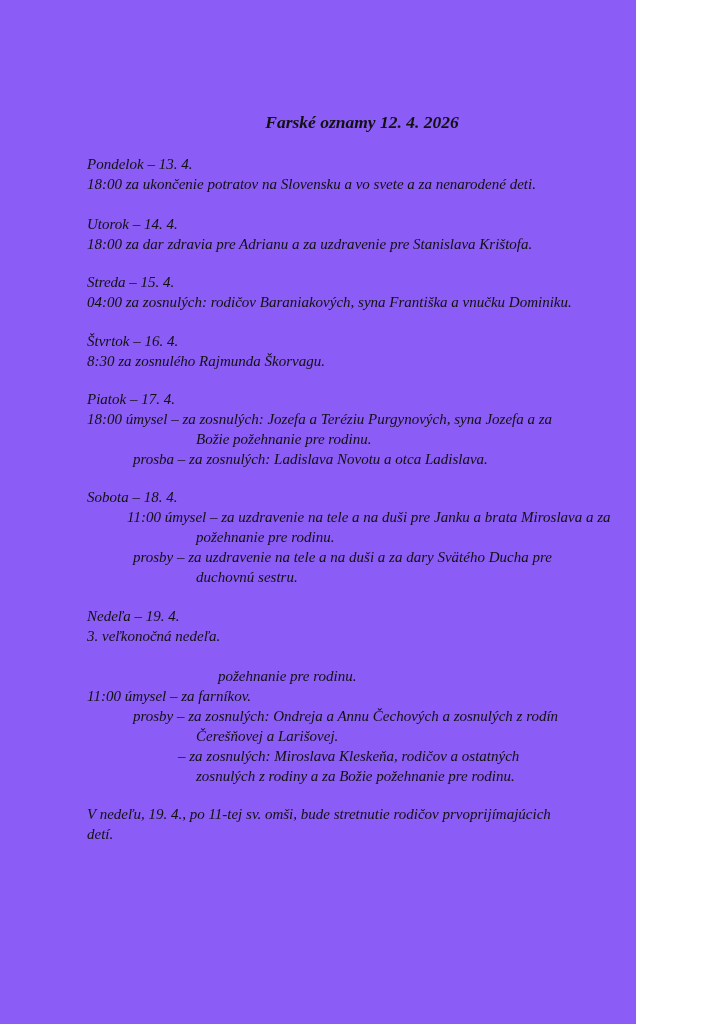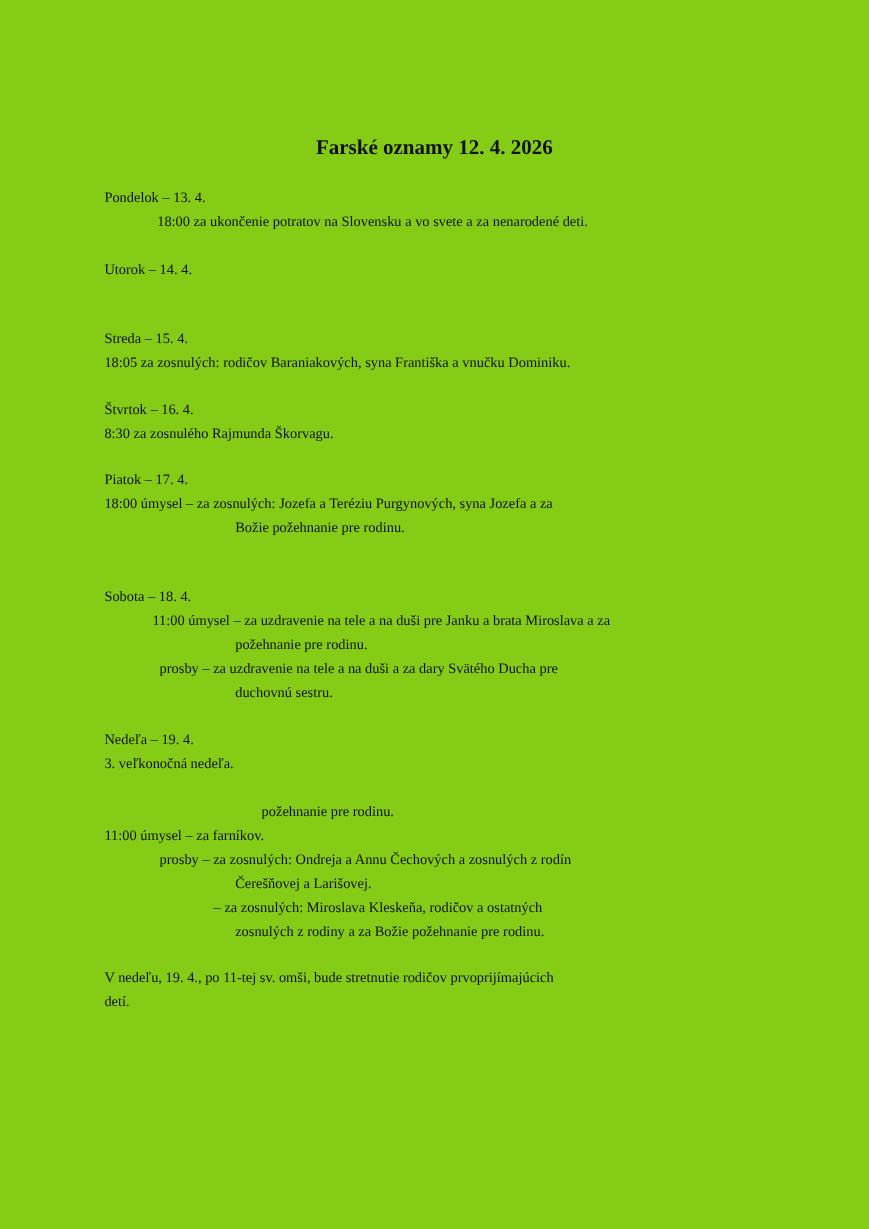--- a/index.html
+++ b/index.html
@@ -1,42 +1,44 @@
 <!DOCTYPE html>
 <html><head>
 <meta charset="utf-8">
 <style>
   html, body { margin: 0; padding: 0; background: #ffffff; }
   body { width: 724px; height: 1024px; position: relative; overflow: hidden;
          font-family: "Liberation Serif", "DejaVu Serif", serif; color: #111111; }
-  .page { position: absolute; left: 0; top: 0; width: 724px; height: 1024px; background: #84cc16; }
+  .page { position: absolute; left: 0; top: 0; width: 636px; height: 1024px; background: #8b5cf6; font-style: italic; }
   .title { position: absolute; top: 112px; left: 0; width: 724px; text-align: center;
            font-weight: bold; font-size: 17.5px; }
-  .ln { position: absolute; font-size: 12px; white-space: nowrap; line-height: 20px; }
+  .ln { position: absolute; font-size: 15px; white-space: nowrap; line-height: 20px; }
 </style>
 </head>
 <body>
 
 <div class="page">
   <div class="title">Farské oznamy 12. 4. 2026</div>
 
   <div class="ln" style="left:87px; top:154px;">Pondelok – 13. 4.</div>
-  <div class="ln" style="left:87px; top:174px;margin-left:44px;">18:00 za ukončenie potratov na Slovensku a vo svete a za nenarodené deti.</div>
+  <div class="ln" style="left:87px; top:174px;">18:00 za ukončenie potratov na Slovensku a vo svete a za nenarodené deti.</div>
 
   <div class="ln" style="left:87px; top:214px;">Utorok – 14. 4.</div>
+  <div class="ln" style="left:87px; top:234px;">18:00 za dar zdravia pre Adrianu a za uzdravenie pre Stanislava Krištofa.</div>
 
   <div class="ln" style="left:87px; top:272px;">Streda – 15. 4.</div>
-  <div class="ln" style="left:87px; top:292px;">18:05 za zosnulých: rodičov Baraniakových, syna Františka a vnučku Dominiku.</div>
+  <div class="ln" style="left:87px; top:292px;">04:00 za zosnulých: rodičov Baraniakových, syna Františka a vnučku Dominiku.</div>
 
   <div class="ln" style="left:87px; top:331px;">Štvrtok – 16. 4.</div>
   <div class="ln" style="left:87px; top:351px;text-align:center;">8:30 za zosnulého Rajmunda Škorvagu.</div>
 
   <div class="ln" style="left:87px; top:389px;">Piatok – 17. 4.</div>
   <div class="ln" style="left:87px; top:409px;">18:00 úmysel – za zosnulých: Jozefa a Teréziu Purgynových, syna Jozefa a za</div>
   <div class="ln" style="left:196px; top:429px;">Božie požehnanie pre rodinu.</div>
+  <div class="ln" style="left:133px; top:449px;">prosba – za zosnulých: Ladislava Novotu a otca Ladislava.</div>
 
   <div class="ln" style="left:87px; top:487px;">Sobota – 18. 4.</div>
   <div class="ln" style="left:87px; top:507px;margin-left:40px;">11:00 úmysel – za uzdravenie na tele a na duši pre Janku a brata Miroslava a za</div>
   <div class="ln" style="left:196px; top:527px;">požehnanie pre rodinu.</div>
   <div class="ln" style="left:133px; top:547px;">prosby – za uzdravenie na tele a na duši a za dary Svätého Ducha pre</div>
   <div class="ln" style="left:196px; top:567px;">duchovnú sestru.</div>
 
   <div class="ln" style="left:87px; top:606px;">Nedeľa – 19. 4.</div>
   <div class="ln" style="left:87px; top:626px;">3. veľkonočná nedeľa.</div>
   <div class="ln" style="left:218px; top:666px;">požehnanie pre rodinu.</div>

